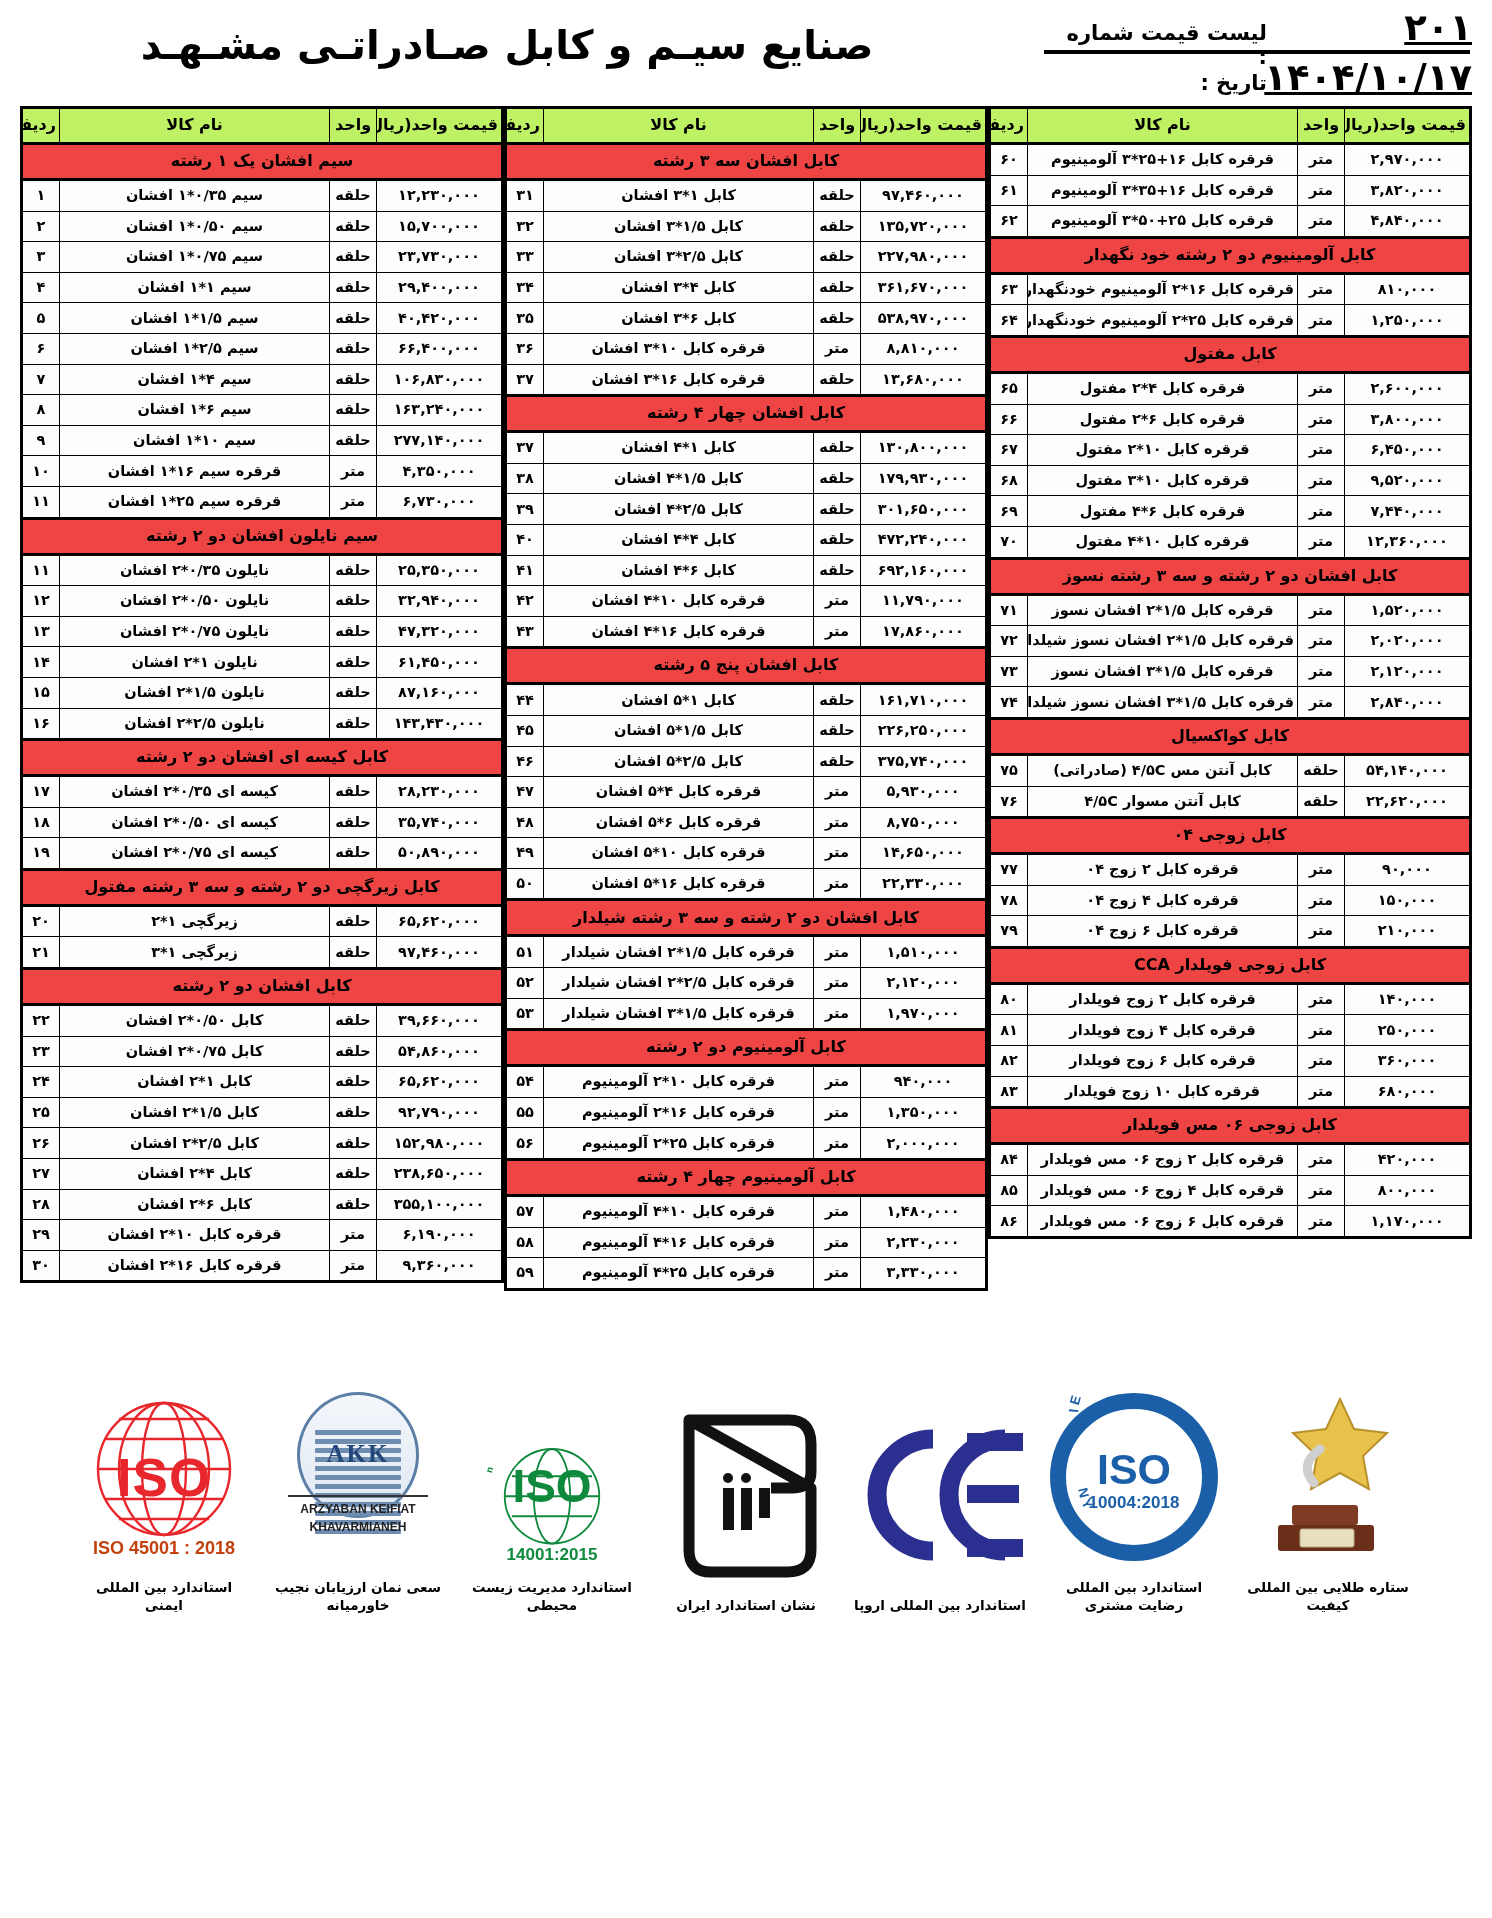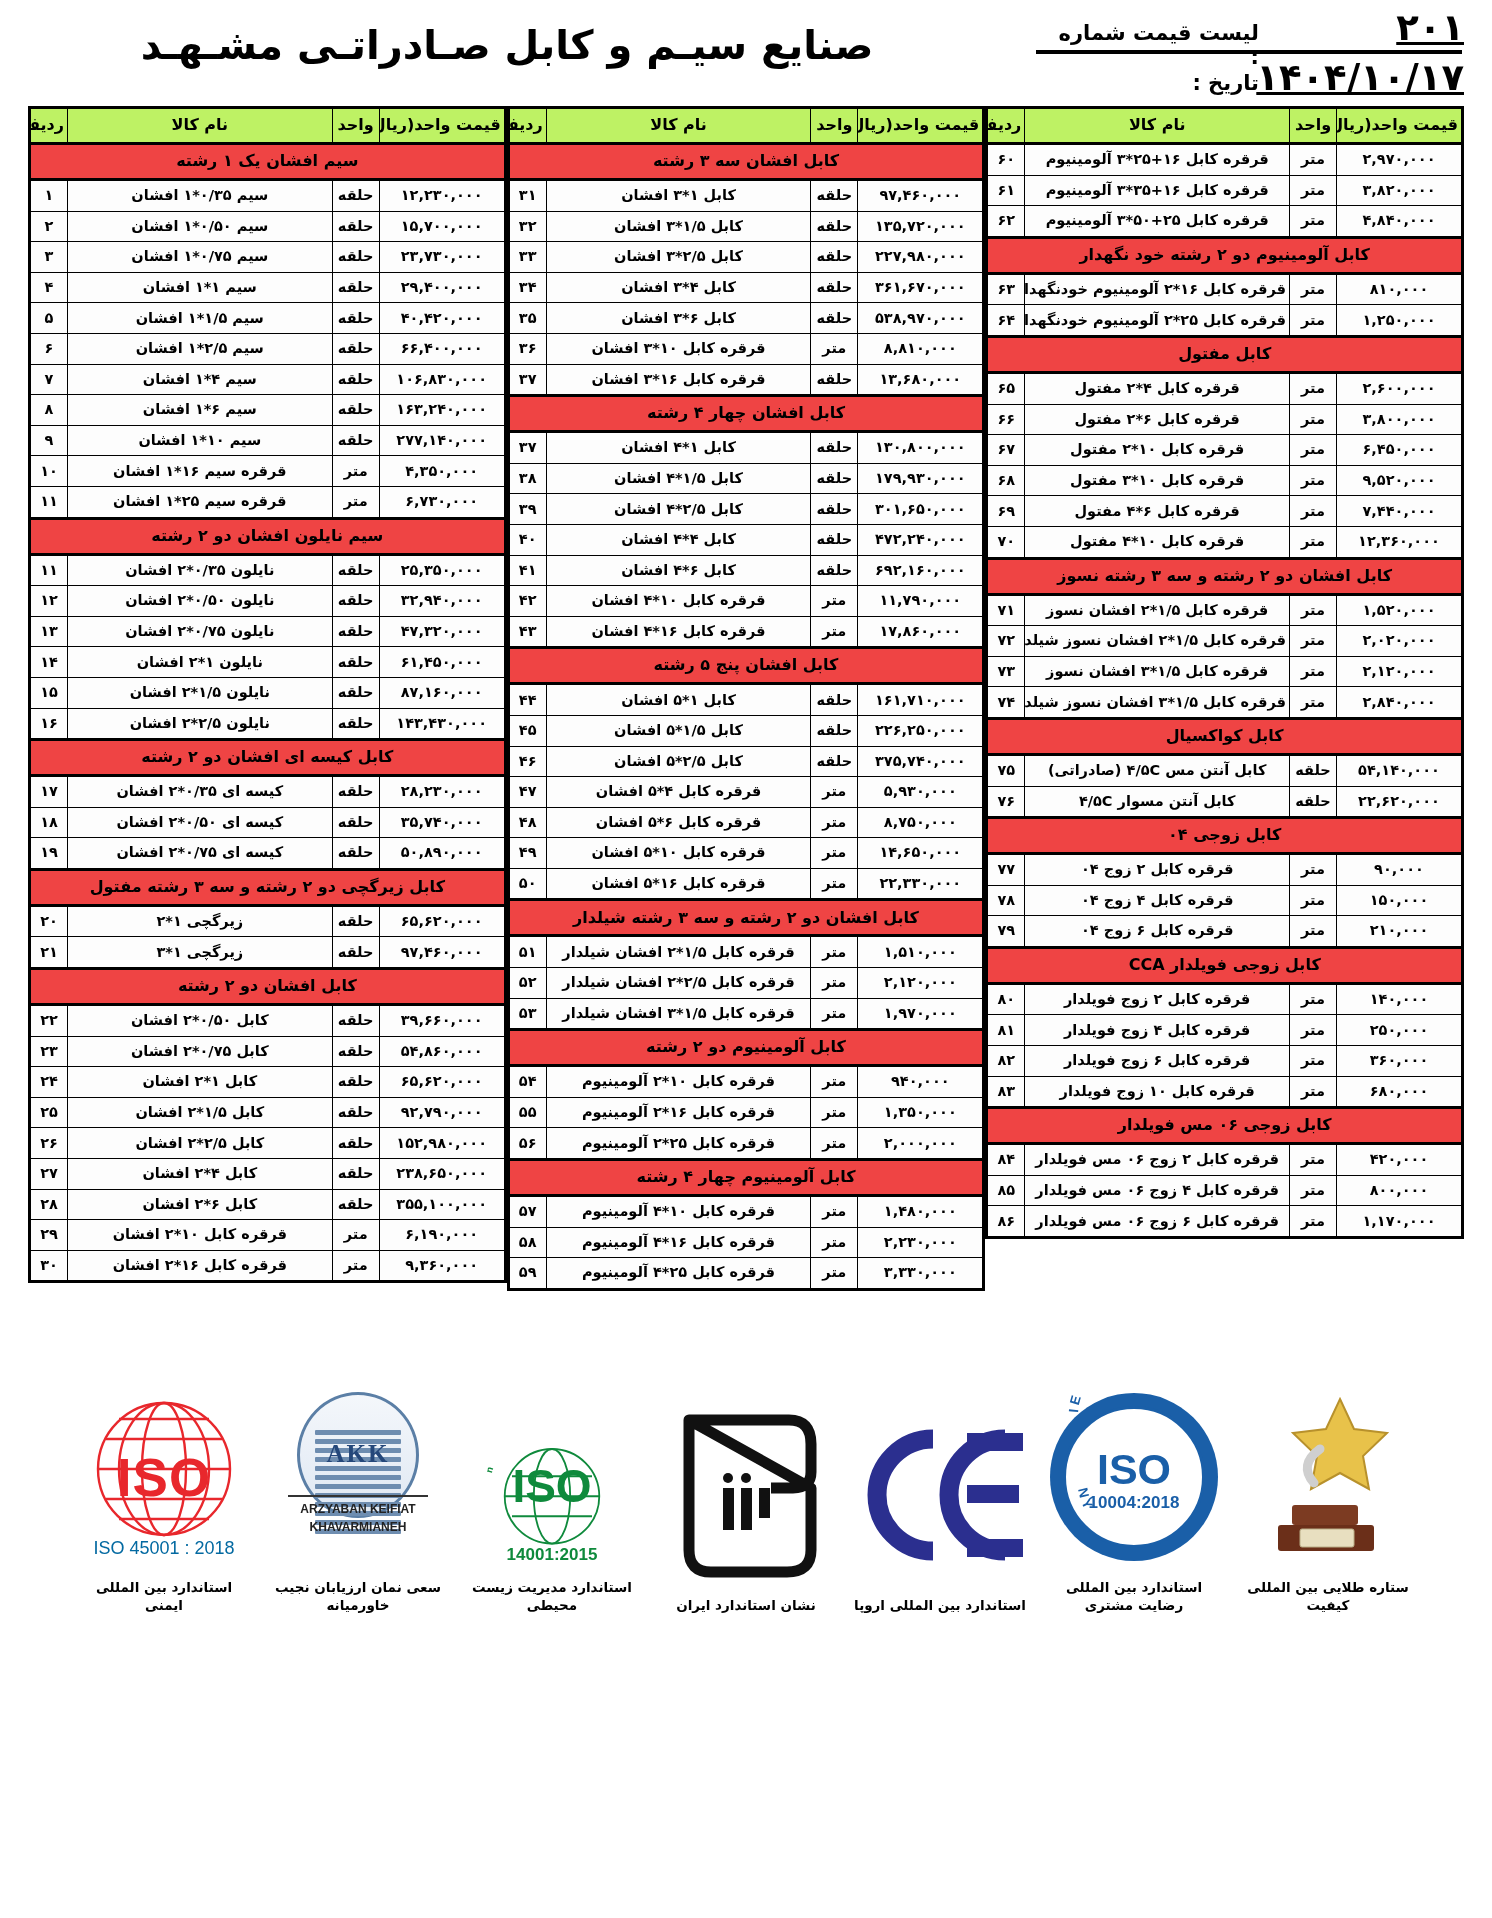--- a/index.html
+++ b/index.html
@@ -3,21 +3,21 @@
 <meta charset="utf-8">
 <title>price-list</title>
 <style>
   html,body{margin:0;padding:0;background:#fff;}
   body{
     width:1492px;height:1918px;
     font-family:"DejaVu Sans","Liberation Sans",sans-serif;
     color:#000;
     -webkit-font-smoothing:antialiased;
   }
-  .page{position:relative;width:1492px;height:1692px;box-sizing:border-box;padding:0 28px;margin-left:15px;}
+  .page{position:relative;width:1492px;height:1692px;box-sizing:border-box;padding:0 20px;margin-left:15px;}
 
   
   .header{display:flex;flex-direction:row-reverse;align-items:flex-start;height:100px;padding-top:6px;}
   .hdr-title{
     flex:1;text-align:center;font-size:40px;font-weight:bold;
     letter-spacing:1px;line-height:1.25;padding-top:14px;padding-right:40px;
   }
   .hdr-title .l1{display:block;}
   .hdr-meta{width:430px;padding-left:8px;}
   .meta-row{display:flex;flex-direction:row;align-items:baseline;justify-content:flex-start;height:44px;}
@@ -58,21 +58,21 @@
   .logo-cell{width:172px;display:flex;flex-direction:column;align-items:center;}
   .logo-art{height:186px;display:flex;align-items:center;justify-content:center;}
   .logo-cap{margin-top:8px;font-size:13.5px;font-weight:bold;text-align:center;line-height:1.35;}
 
   
   .iso-red{width:168px;height:168px;position:relative;}
   .globe{position:absolute;left:50%;top:6px;transform:translateX(-50%);}
   .iso-red .word{position:absolute;left:50%;top:54px;transform:translateX(-50%);
     font-size:53px;font-weight:bold;color:#e8272c;font-family:"Liberation Sans",sans-serif;letter-spacing:1px;}
   .iso-red .sub{position:absolute;left:50%;bottom:2px;transform:translateX(-50%);
-    font-size:18px;font-weight:normal;color:#0369a1;font-family:"Liberation Sans",sans-serif;white-space:nowrap;}
+    font-size:18px;font-weight:bold;color:#c2410c;font-family:"Liberation Sans",sans-serif;white-space:nowrap;}
 
   
   .akk{width:140px;height:170px;position:relative;}
   .akk-oval{width:116px;height:120px;border:3px solid #5b7fa6;border-radius:50%;
     position:absolute;left:50%;top:0;transform:translateX(-50%);
     background:linear-gradient(#f4f7fb,#dfe8f3);}
   .akk-bars{position:absolute;left:50%;top:34px;transform:translateX(-50%);width:86px;}
   .akk-bars div{height:5px;background:#6e8db0;margin:4px 0;border-radius:1px;}
   .akk-txt{position:absolute;left:50%;top:48px;transform:translateX(-50%);
     font-size:25px;font-weight:bold;color:#24477a;font-family:"Liberation Serif",serif;letter-spacing:2px;}

